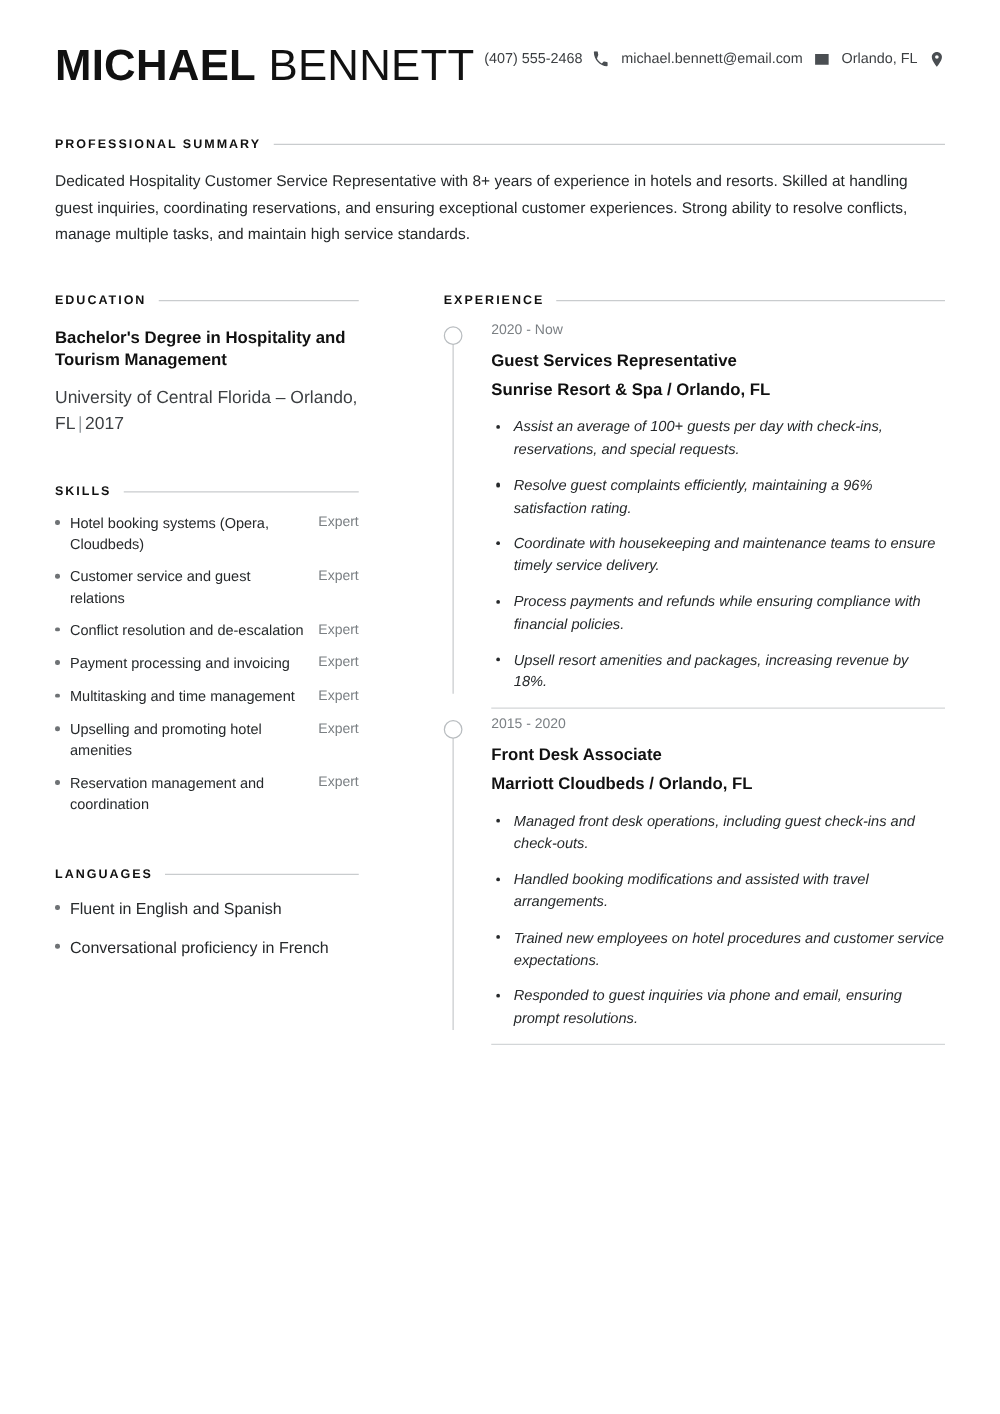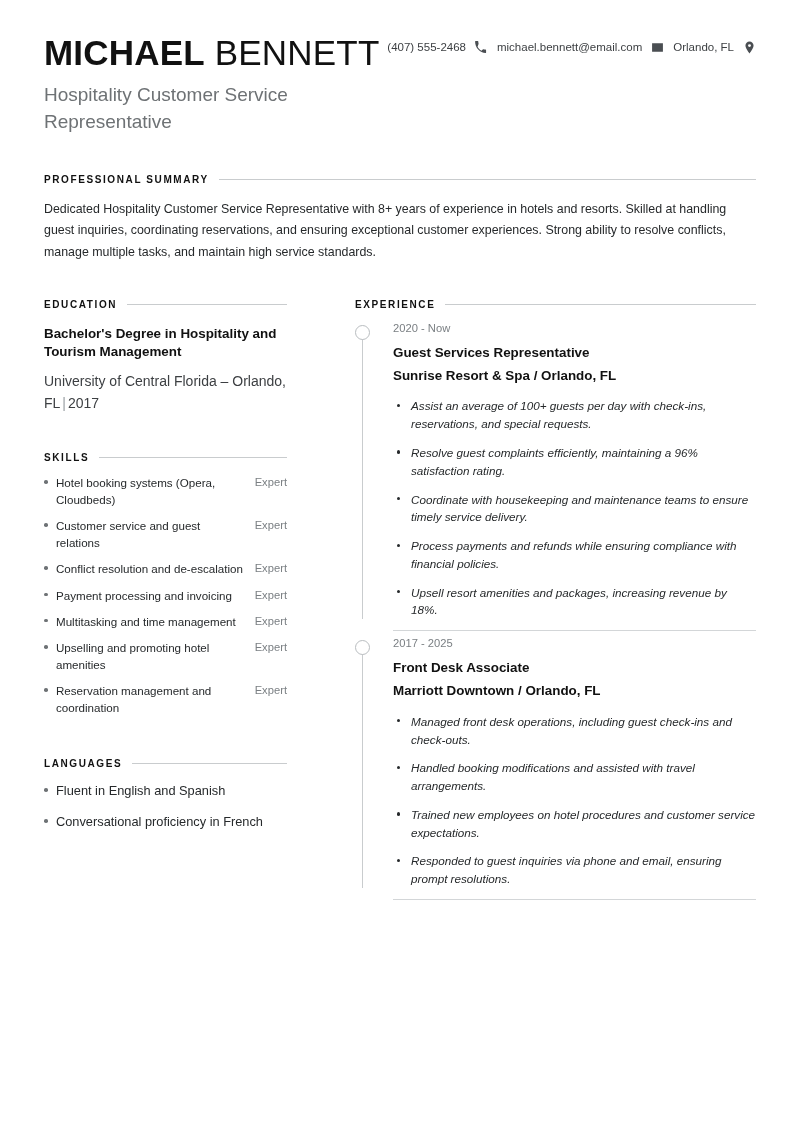--- a/index.html
+++ b/index.html
@@ -276,21 +276,20 @@
 <body>
 
 <div class="page">
 
   <div class="header">
     <div class="identity">
       <div class="name">
         <span class="first">MICHAEL</span>
         <span class="last">BENNETT</span>
       </div>
-      <div class="job-title">Hospitality Customer Service Representative</div>
     </div>
 
     <div class="contact">
       <div class="contact-row">
         <span>(407) 555-2468</span>
         <span class="contact-icon">
           <svg viewBox="0 0 24 24" width="13" height="13" fill="#4a4e52">
             <path d="M6.6 10.8c1.6 3.1 4.1 5.6 7.2 7.2l2.4-2.4c.3-.3.8-.4 1.2-.3 1.2.4 2.5.6 3.9.6.6 0 1 .4 1 1V21c0 .6-.4 1-1 1C11.3 22 2 12.7 2 1c0-.6.4-1 1-1h3.9c.6 0 1 .4 1 1 0 1.3.2 2.6.6 3.9.1.4 0 .9-.3 1.2L6.6 10.8z"></path>
           </svg>
         </span>
@@ -442,23 +441,23 @@
                 <li>Process payments and refunds while ensuring compliance with financial policies.</li>
                 <li>Upsell resort amenities and packages, increasing revenue by 18%.</li>
               </ul>
             </div>
             <div class="exp-divider"></div>
           </div>
           <div>
             <div class="exp-item">
               <span class="exp-marker"></span>
               <span class="exp-line"></span>
-              <div class="exp-dates">2017 - 2025</div>
+              <div class="exp-dates">2015 - 2020</div>
               <div class="exp-role">Front Desk Associate</div>
-              <div class="exp-company">Marriott Downtown / Orlando, FL</div>
+              <div class="exp-company">Marriott Cloudbeds / Orlando, FL</div>
               <ul class="exp-points">
                 <li>Managed front desk operations, including guest check-ins and check-outs.</li>
                 <li>Handled booking modifications and assisted with travel arrangements.</li>
                 <li>Trained new employees on hotel procedures and customer service expectations.</li>
                 <li>Responded to guest inquiries via phone and email, ensuring prompt resolutions.</li>
               </ul>
             </div>
             <div class="exp-divider"></div>
           </div>
         </div>

